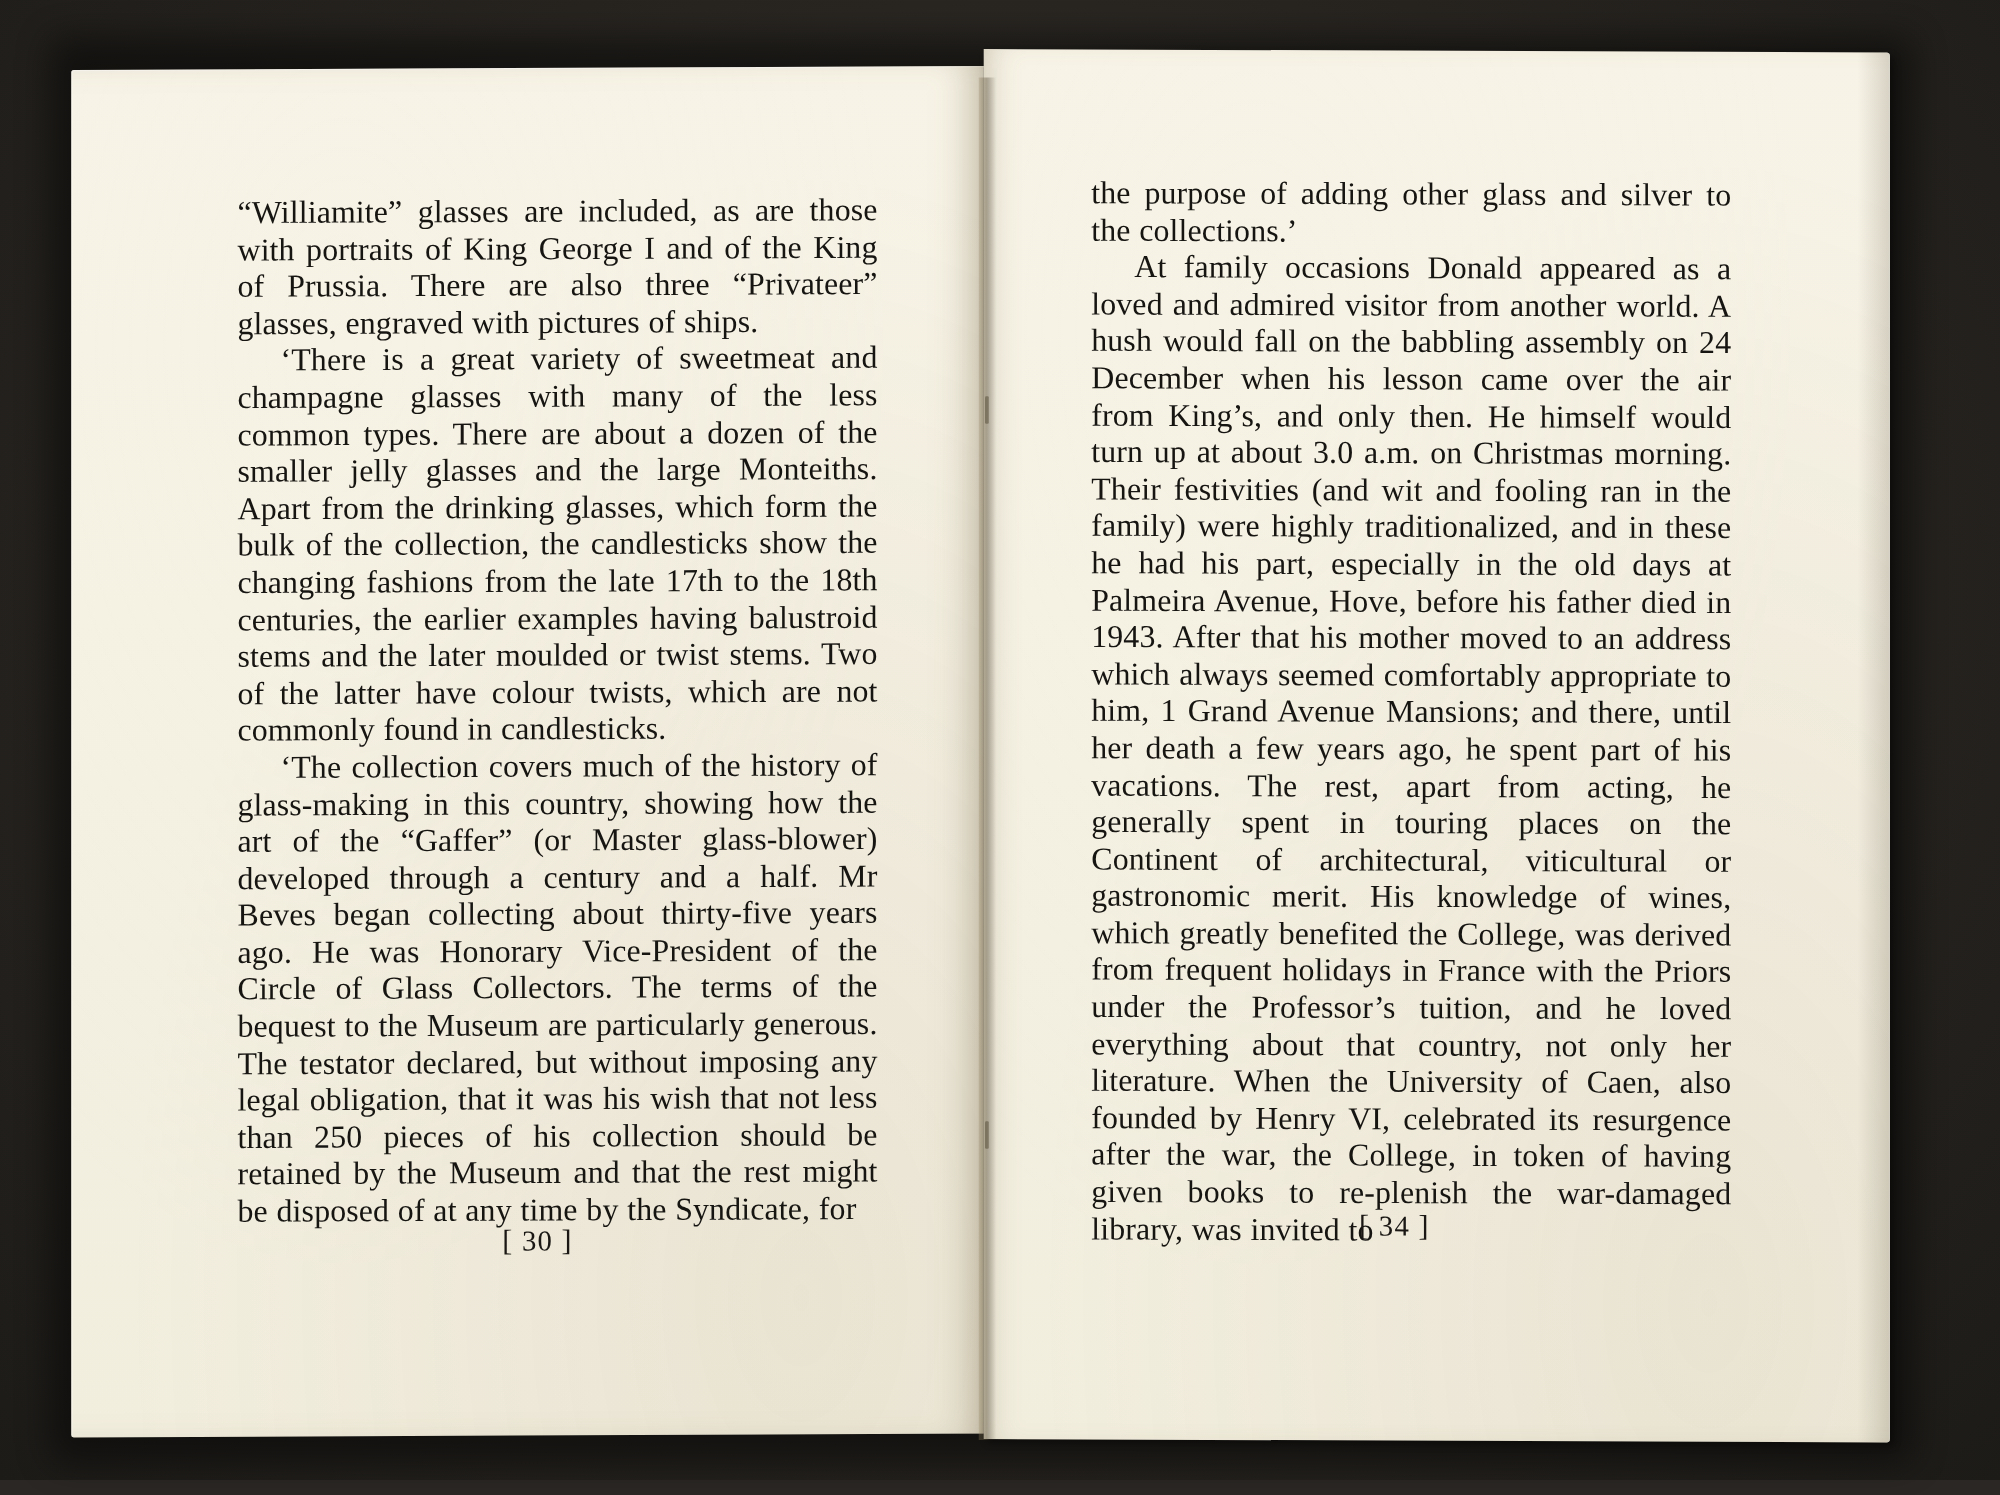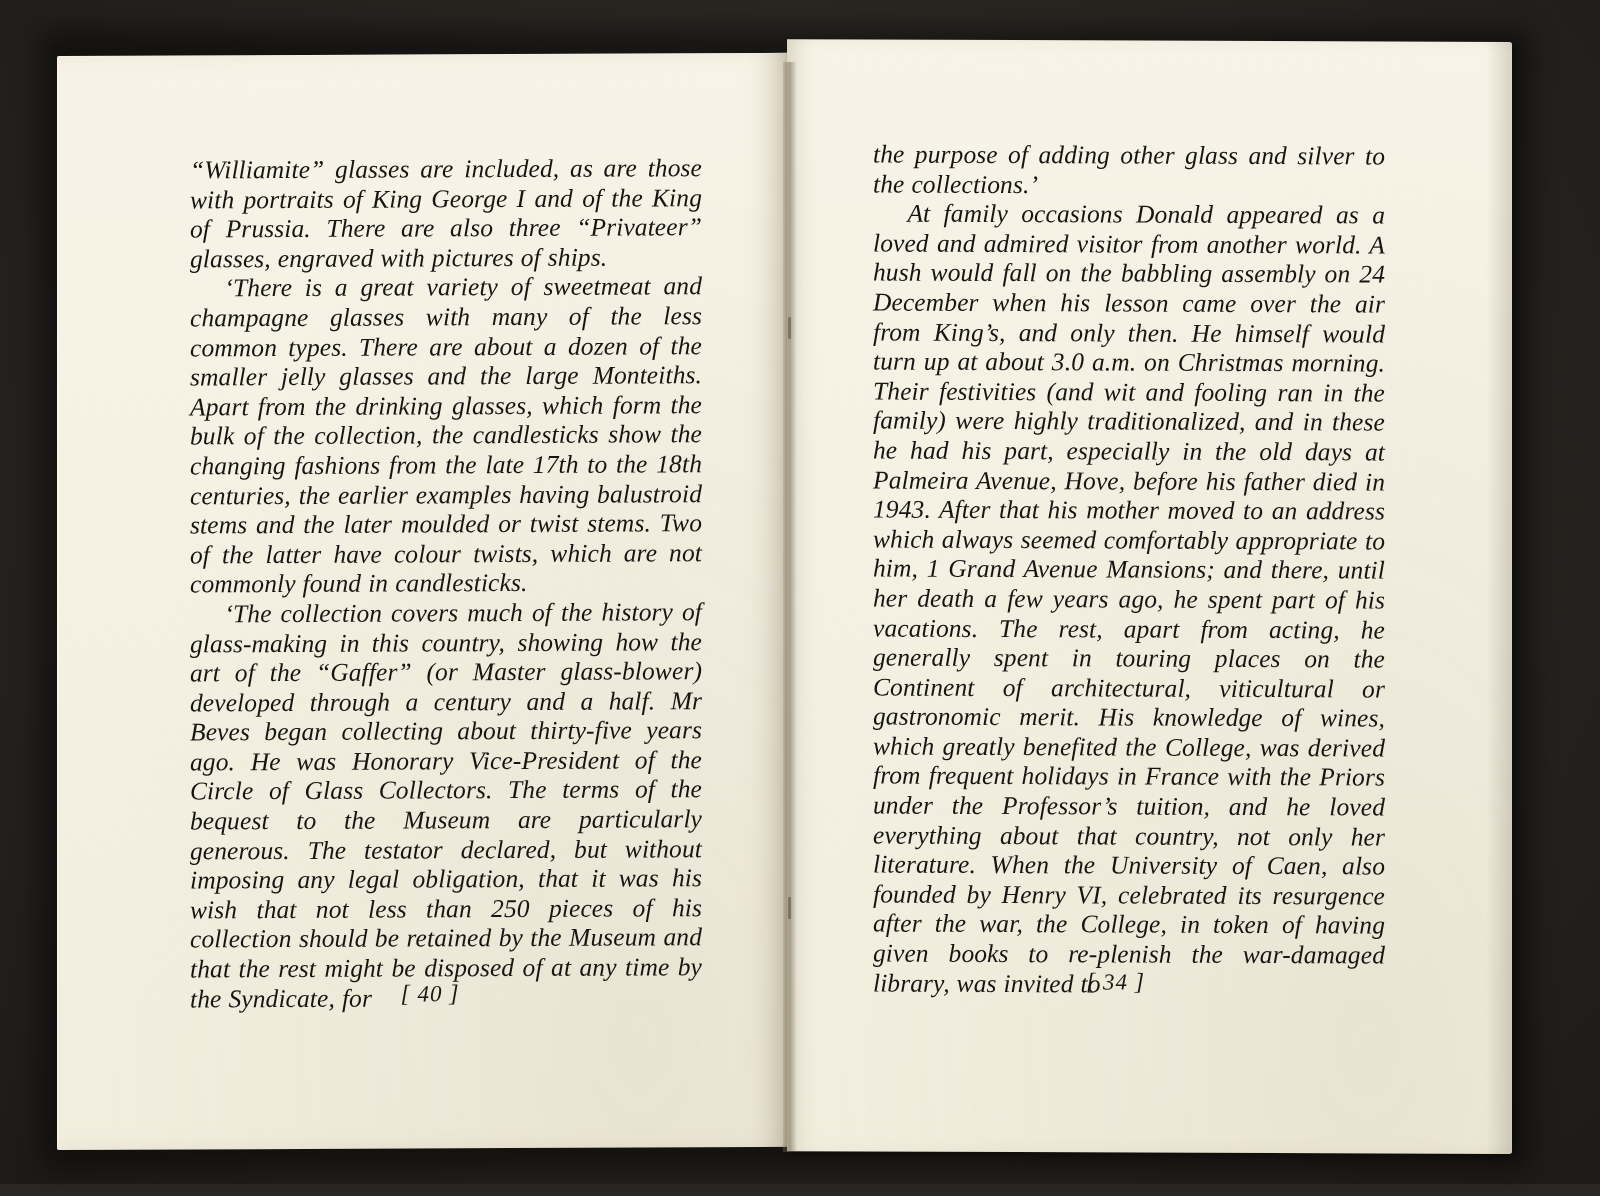--- a/index.html
+++ b/index.html
@@ -13,21 +13,20 @@
     overflow: hidden;
     font-family: "Liberation Serif", serif;
   }
 
   .scene {
     position: relative;
     width: 1600px;
     height: 1184px;
     background:
       radial-gradient(ellipse at 50% 40%, #35312c 0%, #272420 55%, #1d1b18 100%);
-    font-style: italic;
   }
 
   
   .book-shadow {
     position: absolute;
     left: 40px;
     top: 30px;
     width: 1490px;
     height: 1140px;
     background: #000;
@@ -164,21 +163,21 @@
   <div class="book">
 
     <div class="page page-left">
       <div class="textblock">
         <p>“Williamite” glasses are included, as are those with portraits of King George I and of the King of Prussia. There are also three “Privateer” glasses, engraved with pictures of ships.</p>
         <p>‘There is a great variety of sweetmeat and champagne glasses with many of the less common types. There are about a dozen of the smaller jelly glasses and the large Monteiths.  Apart from the drinking glasses, which form the bulk of the collection, the candlesticks show the changing fashions from the late 17th to the 18th centuries, the earlier examples having balustroid stems and the later moulded or twist stems. Two of the latter have colour twists, which are not commonly found in candlesticks.</p>
         <p>‘The collection covers much of the history of glass-making in this country, showing how the art of the “Gaffer” (or Master glass-blower) developed through a century and a half.  Mr Beves began collecting about thirty-five years ago.  He was Honorary Vice-President of the Circle of Glass Collectors. The terms of the bequest to the Museum are particularly generous. The testator declared, but without imposing any legal obligation, that it was his wish that not less than 250 pieces of his collection should be retained by the Museum and that the rest might be disposed of at any time by the Syndicate, for</p>
       </div>
       <div class="folio">
         <span class="br">[</span>
-        <span>40</span>
+        <span>30</span>
         <span class="br">]</span>
       </div>
       <div class="grain"></div>
     </div>
 
     <div class="page page-right">
       <div class="textblock">
         <p>the purpose of adding other glass and silver to the collections.’</p>
         <p>At family occasions Donald appeared as a loved and admired visitor from another world. A hush would fall on the babbling assembly on 24 December when his lesson came over the air from King’s, and only then.  He himself would turn up at about 3.0 a.m. on Christmas morning. Their festivities (and wit and fooling ran in the family) were highly traditionalized, and in these he had his part, especially in the old days at Palmeira Avenue, Hove, before his father died in 1943.  After that his mother moved to an address which always seemed comfortably appropriate to him, 1 Grand Avenue Mansions; and there, until her death a few years ago, he spent part of his vacations.  The rest, apart from acting, he generally spent in touring places on the Continent of architectural, viticultural or gastronomic merit.  His knowledge of wines, which greatly benefited the College, was derived from frequent holidays in France with the Priors under the Professor’s tuition, and he loved everything about that country, not only her literature. When the University of Caen, also founded by Henry VI, celebrated its resurgence after the war, the College, in token of having given books to re-plenish the war-damaged library, was invited to</p>
       </div>

